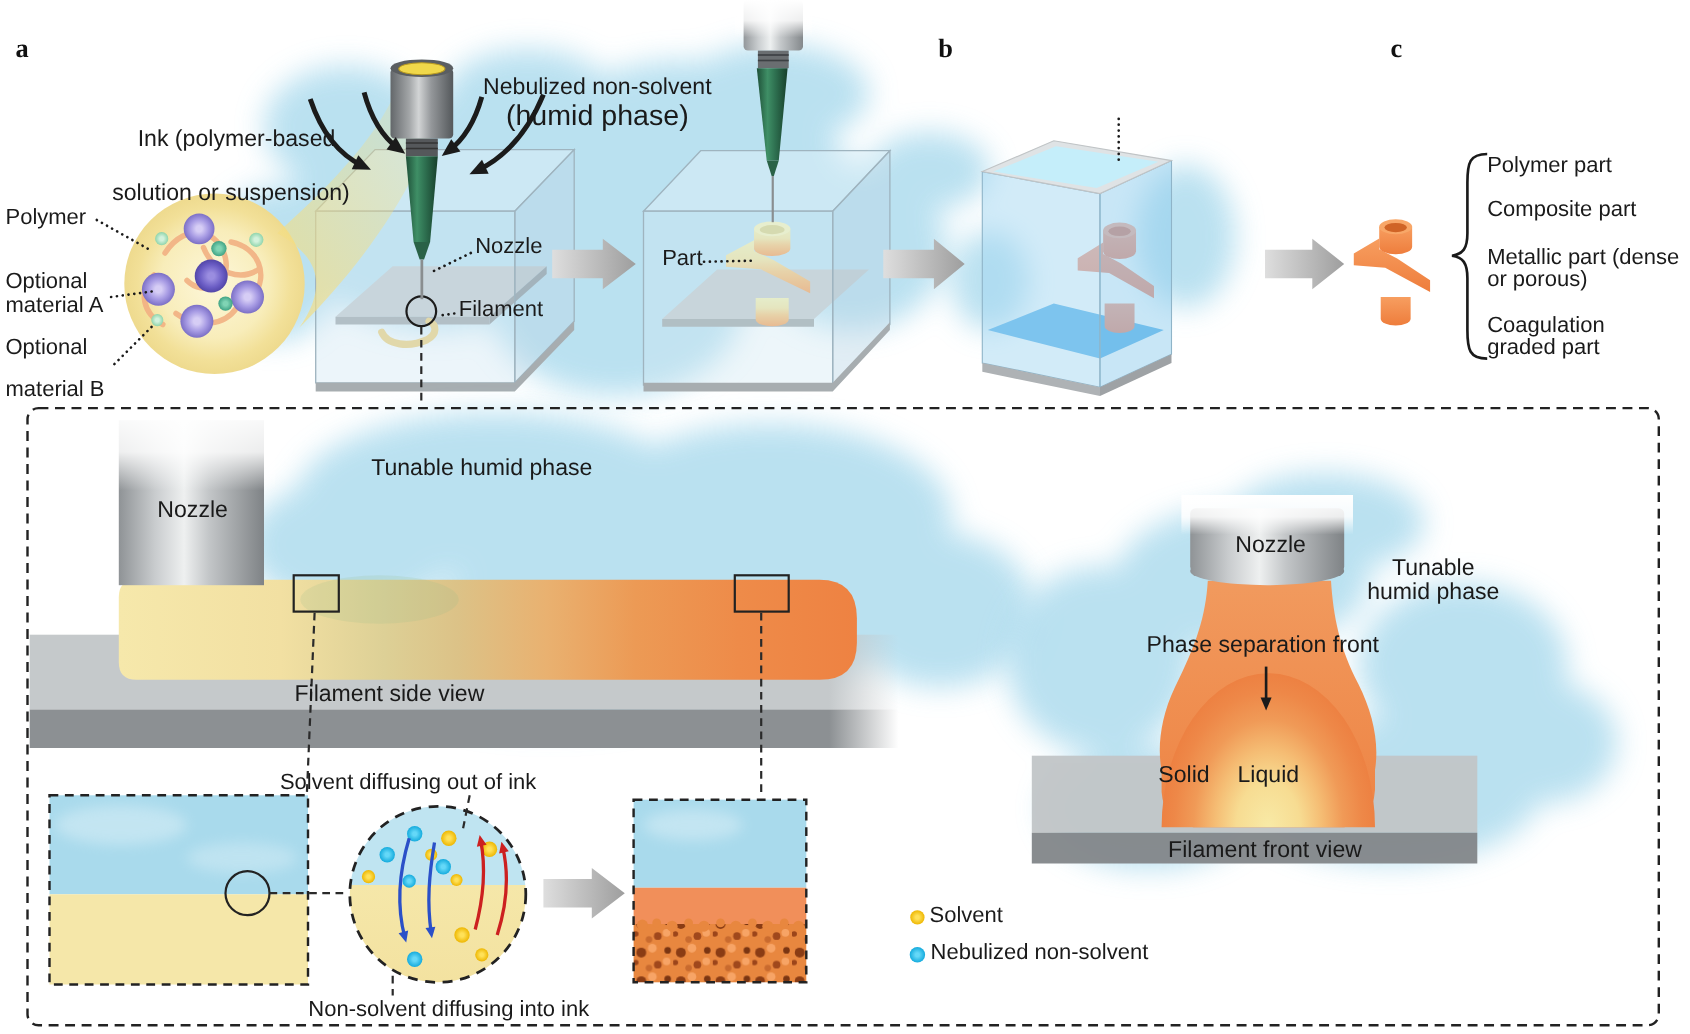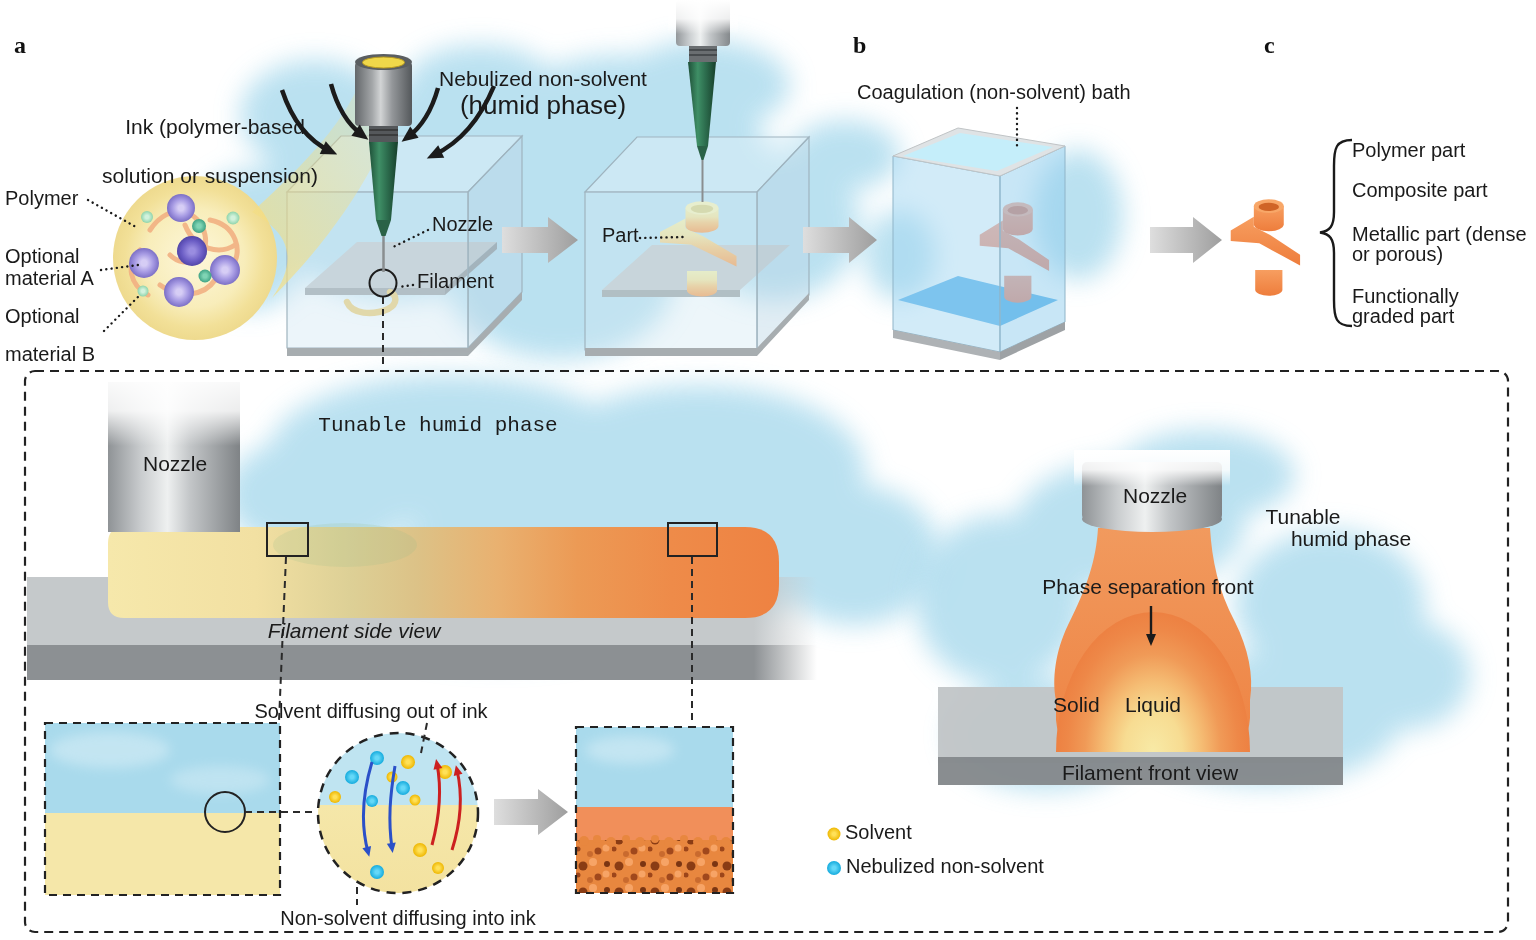--- a/index.html
+++ b/index.html
@@ -434,40 +434,39 @@
 <div class="lbl" style="left:5px;top:268px;">material A</div>
 <div class="lbl" style="left:5px;top:306px;">Optional</div>
 <div class="lbl" style="left:5px;top:344px;">material B</div>
 <div class="lbl ctr" style="left:543px;top:68px;font-size:21px;">Nebulized non-solvent</div>
 <div class="lbl ctr" style="left:543px;top:91px;font-size:26px;">(humid phase)</div>
 <div class="lbl" style="left:432px;top:214px;">Nozzle</div>
 <div class="lbl" style="left:417px;top:271px;">Filament</div>
 <div class="lbl" style="left:602px;top:225px;">Part</div>
 
 <div class="panel-letter" style="left:853px;top:32px;">b</div>
-<div class="lbl" style="left:857px;top:82px;">Coagulation (non-solvent) bath</div>
 
 <div class="panel-letter" style="left:1264px;top:32px;">c</div>
 <div class="lbl" style="left:1352px;top:140px;">Polymer part</div>
 <div class="lbl" style="left:1352px;top:180px;">Composite part</div>
 <div class="lbl" style="left:1352px;top:224px;">Metallic part (dense</div>
 <div class="lbl" style="left:1352px;top:244px;">or porous)</div>
-<div class="lbl" style="left:1352px;top:286px;">Functionally</div>
+<div class="lbl" style="left:1352px;top:286px;">Coagulation</div>
 <div class="lbl" style="left:1352px;top:306px;">graded part</div>
 
 <div class="lbl" style="left:143px;top:453px;font-size:21px;">Nozzle</div>
-<div class="lbl ctr" style="left:438px;top:415px;font-size:21px;font-family:Liberation Mono, monospace;">Tunable humid phase</div>
-<div class="lbl ctr" style="left:354px;top:620px;font-size:21px;font-style:italic;">Filament side view</div>
+<div class="lbl ctr" style="left:438px;top:415px;font-size:21px;">Tunable humid phase</div>
+<div class="lbl ctr" style="left:354px;top:620px;font-size:21px;">Filament side view</div>
 <div class="lbl ctr" style="left:371px;top:701px;">Solvent diffusing out of ink</div>
 <div class="lbl ctr" style="left:408px;top:908px;">Non-solvent diffusing into ink</div>
 
 <div class="lbl" style="left:845px;top:822px;">Solvent</div>
 <div class="lbl" style="left:846px;top:856px;">Nebulized non-solvent</div>
 
 <div class="lbl" style="left:1123px;top:485px;font-size:21px;">Nozzle</div>
 <div class="lbl ctr" style="left:1303px;top:506px;font-size:21px;">Tunable</div>
-<div class="lbl ctr" style="left:1303px;top:528px;font-size:21px;margin-left:48px;">humid phase</div>
+<div class="lbl ctr" style="left:1303px;top:528px;font-size:21px;">humid phase</div>
 <div class="lbl ctr" style="left:1148px;top:576px;font-size:21px;">Phase separation front</div>
 <div class="lbl" style="left:1053px;top:694px;font-size:21px;">Solid</div>
 <div class="lbl" style="left:1125px;top:694px;font-size:21px;">Liquid</div>
 <div class="lbl ctr" style="left:1150px;top:762px;font-size:21px;text-align:right;">Filament front view</div>
 
 </div>
 
 </body></html>

